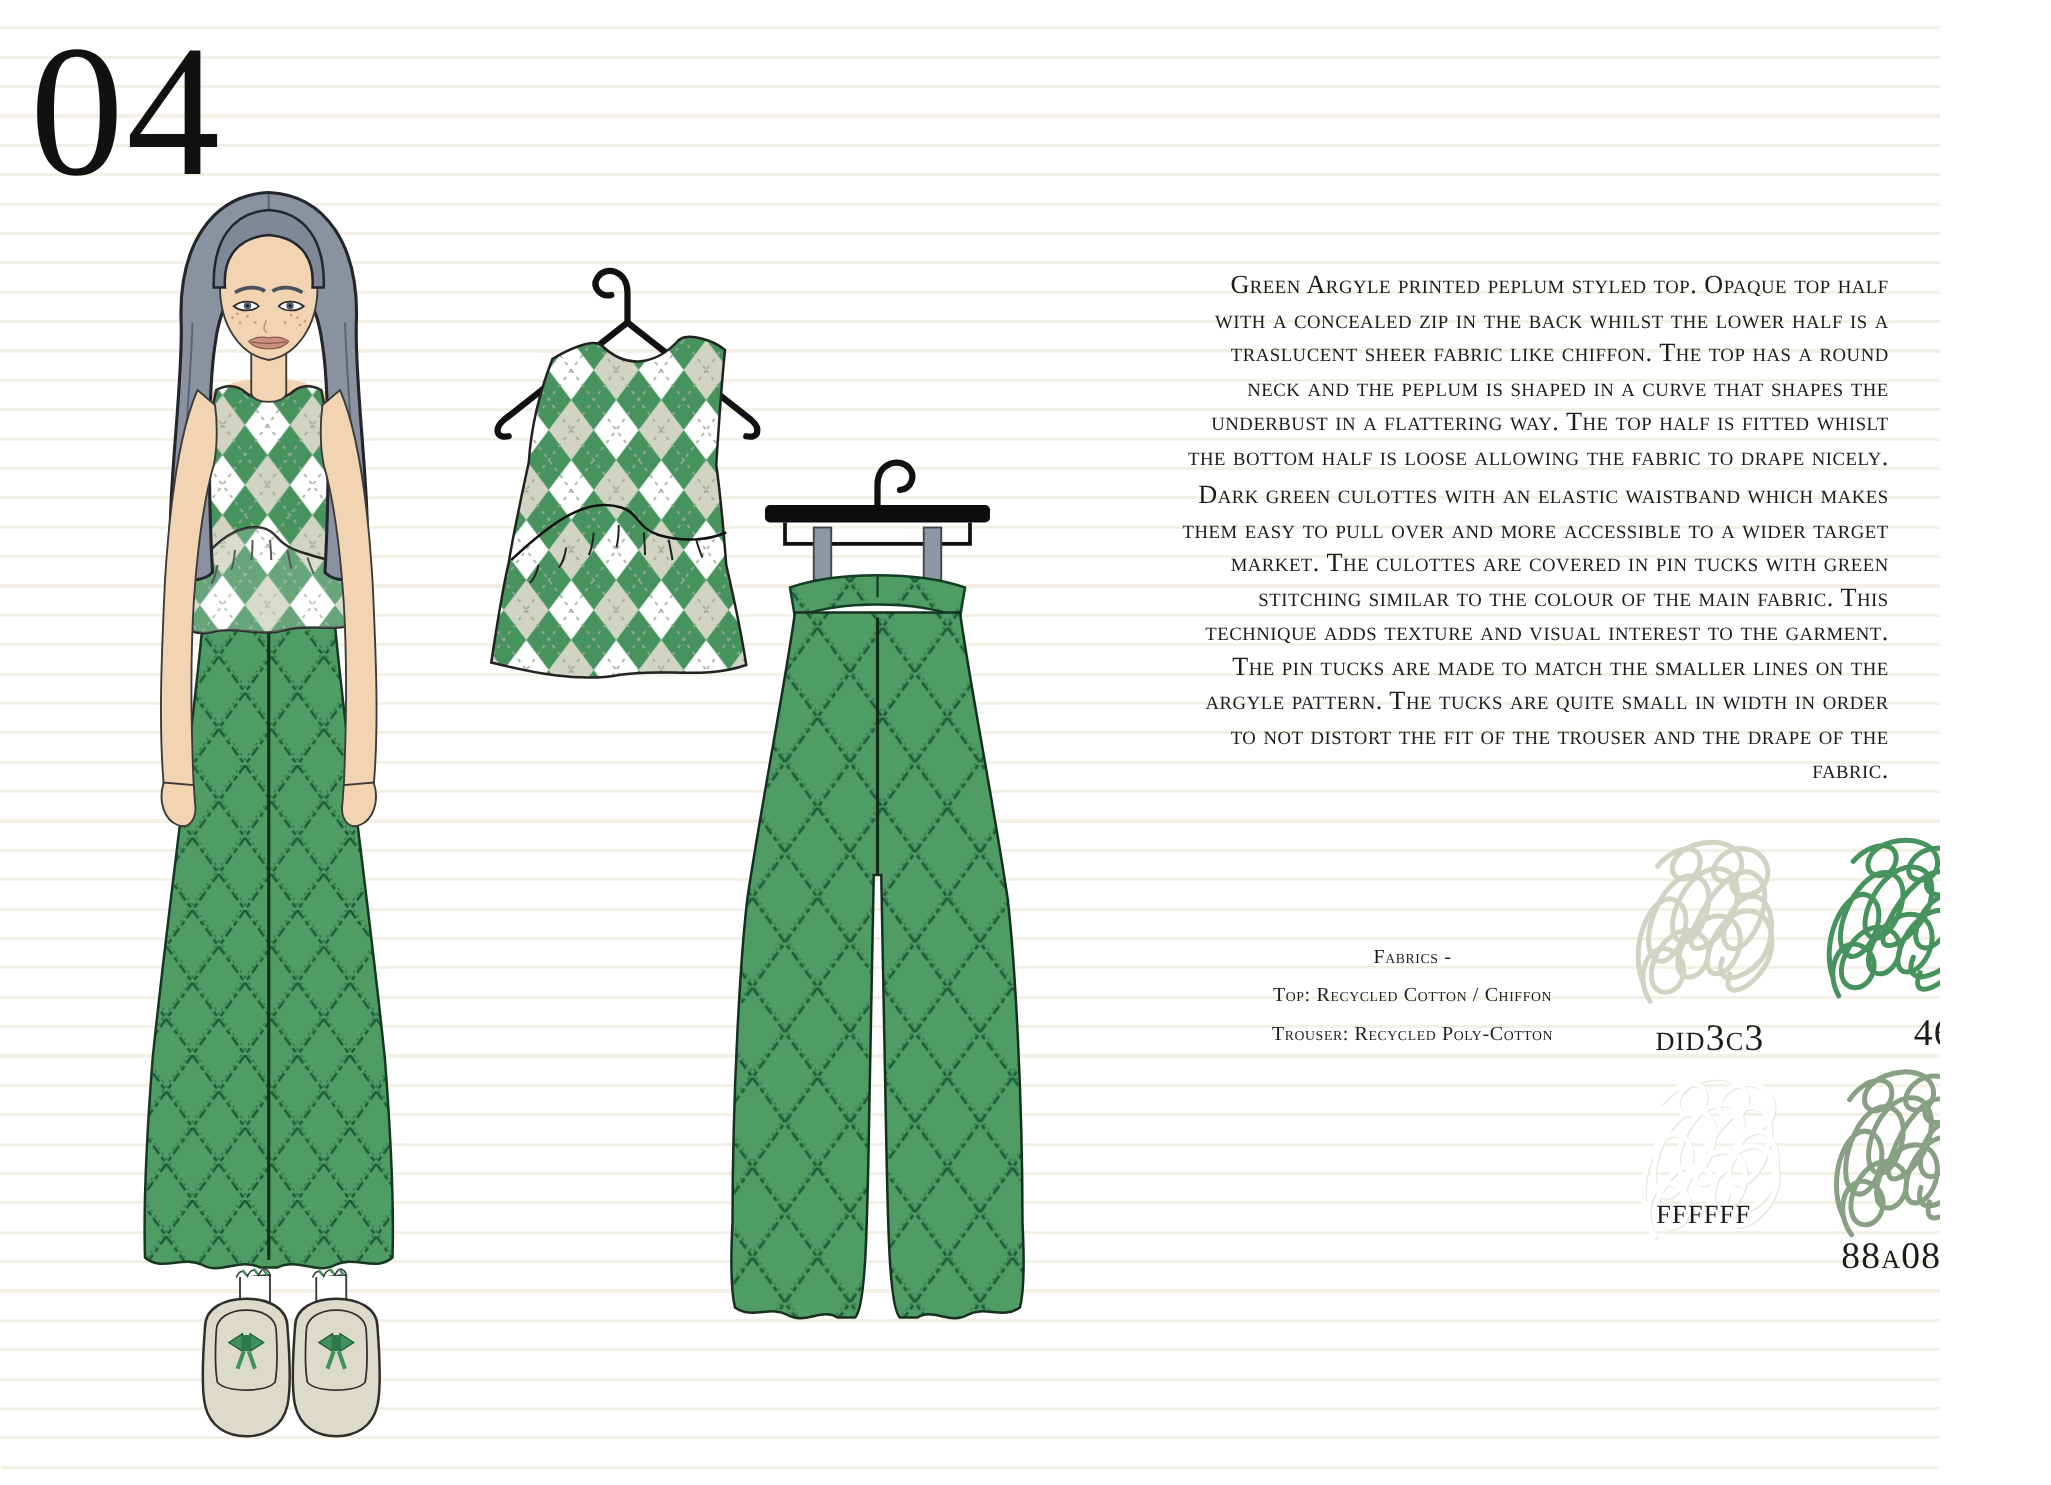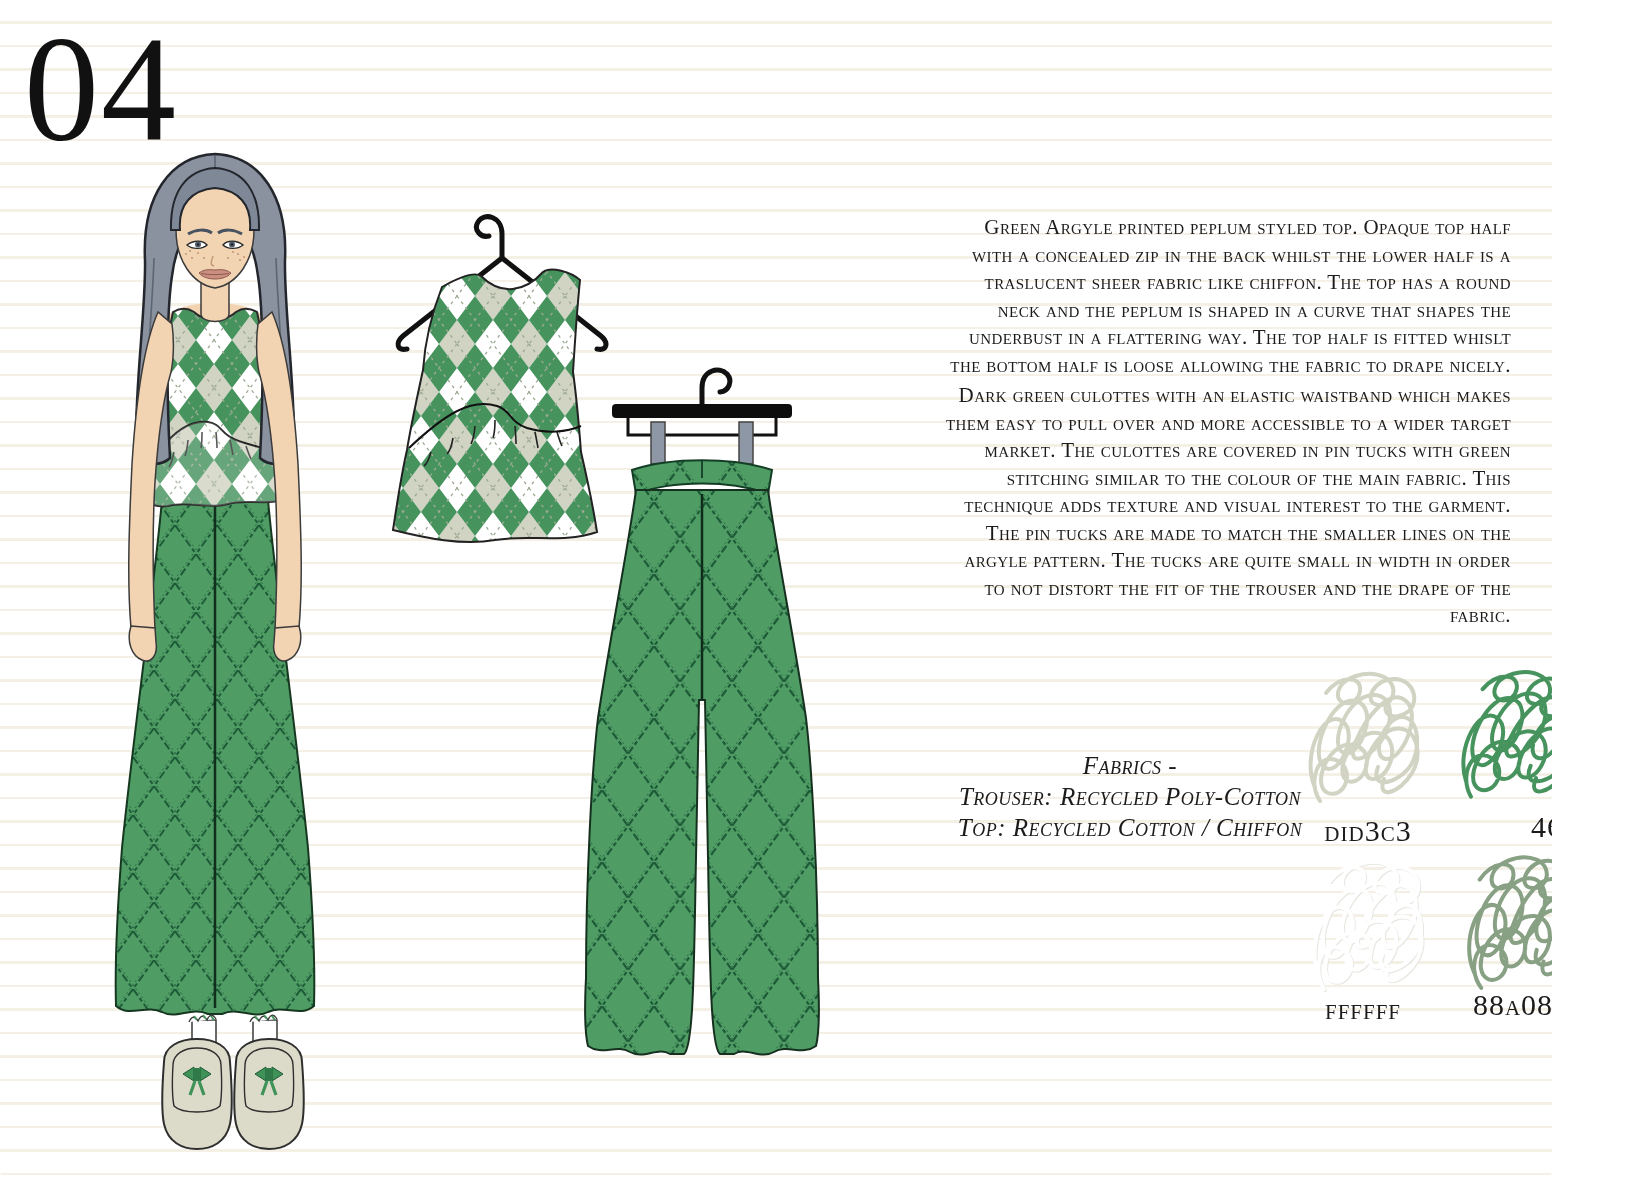--- a/index.html
+++ b/index.html
@@ -11,27 +11,27 @@
   .page-edge{position:absolute;left:1628px;top:0;width:2px;height:1188px;background:#edeae0;}
   .pagenum{position:absolute;left:24px;top:14px;font-size:150px;line-height:1;
     font-family:"Liberation Serif", serif;font-feature-settings:"onum" 1;letter-spacing:2px;color:#111;}
   .fig{position:absolute;left:70px;top:148px;}
   .topflat{position:absolute;left:385px;top:200px;}
   .trouserflat{position:absolute;left:550px;top:358px;}
   .desc{position:absolute;left:945px;top:214px;width:566px;text-align:right;
     font-variant:small-caps;font-size:21px;line-height:27.5px;letter-spacing:0.4px;}
   .desc p{margin:0 0 3px 0;}
   .fabrics{position:absolute;left:910px;top:750px;width:440px;text-align:center;
-    font-variant:small-caps;font-size:25px;line-height:31px;letter-spacing:0.5px;font-style:italic;}
+    font-variant:small-caps;font-size:16px;line-height:31px;letter-spacing:0.5px;}
   .swatches{position:absolute;left:1290px;top:645px;}
   .swlabel{position:absolute;width:130px;text-align:center;font-variant:small-caps;
     font-size:30px;letter-spacing:1px;}
   .swl1{left:1303px;top:814px;}
   .swl2{left:1513px;top:810px;}
-  .swl3{left:1298px;top:992px;}
+  .swl3{left:1298px;top:952px;}
   .swl4{left:1456px;top:988px;}
 </style>
 </head>
 <body>
 
 <div class="page">
   <div class="page-edge"></div>
 
   <div class="pagenum">04</div>
 
@@ -231,22 +231,22 @@
     </g>
   </svg>
 
   <div class="desc">
     <p>Green Argyle printed peplum styled top. Opaque top half with a concealed zip in the back whilst the lower half is a traslucent sheer fabric like chiffon. The top has a round neck and the peplum is shaped in a curve that shapes the underbust in a flattering way. The top half is fitted whislt the bottom half is loose allowing the fabric to drape nicely.</p>
     <p>Dark green culottes with an elastic waistband which makes them easy to pull over and more accessible to a wider target market. The culottes are covered in pin tucks with green stitching similar to the colour of the main fabric. This technique adds texture and visual interest to the garment. The pin tucks are made to match the smaller lines on the argyle pattern. The tucks are quite small in width in order to not distort the fit of the trouser and the drape of the fabric.</p>
   </div>
 
   <div class="fabrics">
     <div>Fabrics -</div>
+    <div>Top: Recycled Cotton / Chiffon</div>
     <div>Trouser: Recycled Poly-Cotton</div>
-    <div>Top: Recycled Cotton / Chiffon</div>
   </div>
 
   <svg class="swatches" width="320" height="365" viewBox="0 0 320 365">
     <defs>
       <symbol id="scr" viewBox="0 0 130 150">
         <g fill="none" stroke-linecap="round" stroke-width="4">
           <path d="M16,118 C4,86 26,42 44,54 C62,66 40,112 26,100 C10,86 34,28 58,34 C82,40 62,92 46,86
                    C30,80 48,30 74,28 C98,26 96,60 80,78 C64,96 48,98 58,74 C68,50 92,20 108,34
                    C124,48 104,94 88,92 C72,90 86,50 104,50 C122,50 124,86 110,102 C96,118 72,122 80,100"></path>
           <path d="M22,134 C8,112 22,84 40,94 C58,104 46,132 30,126 C12,118 32,72 56,78 C80,84 66,120 50,114

